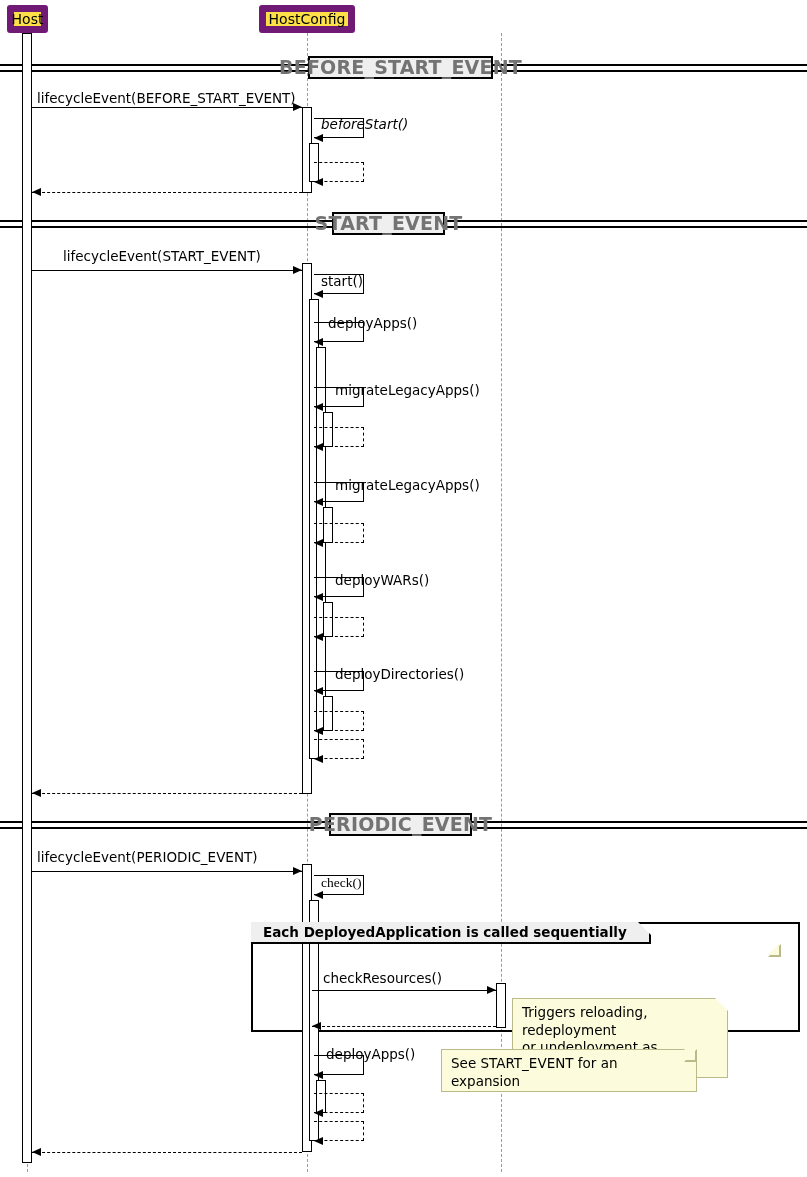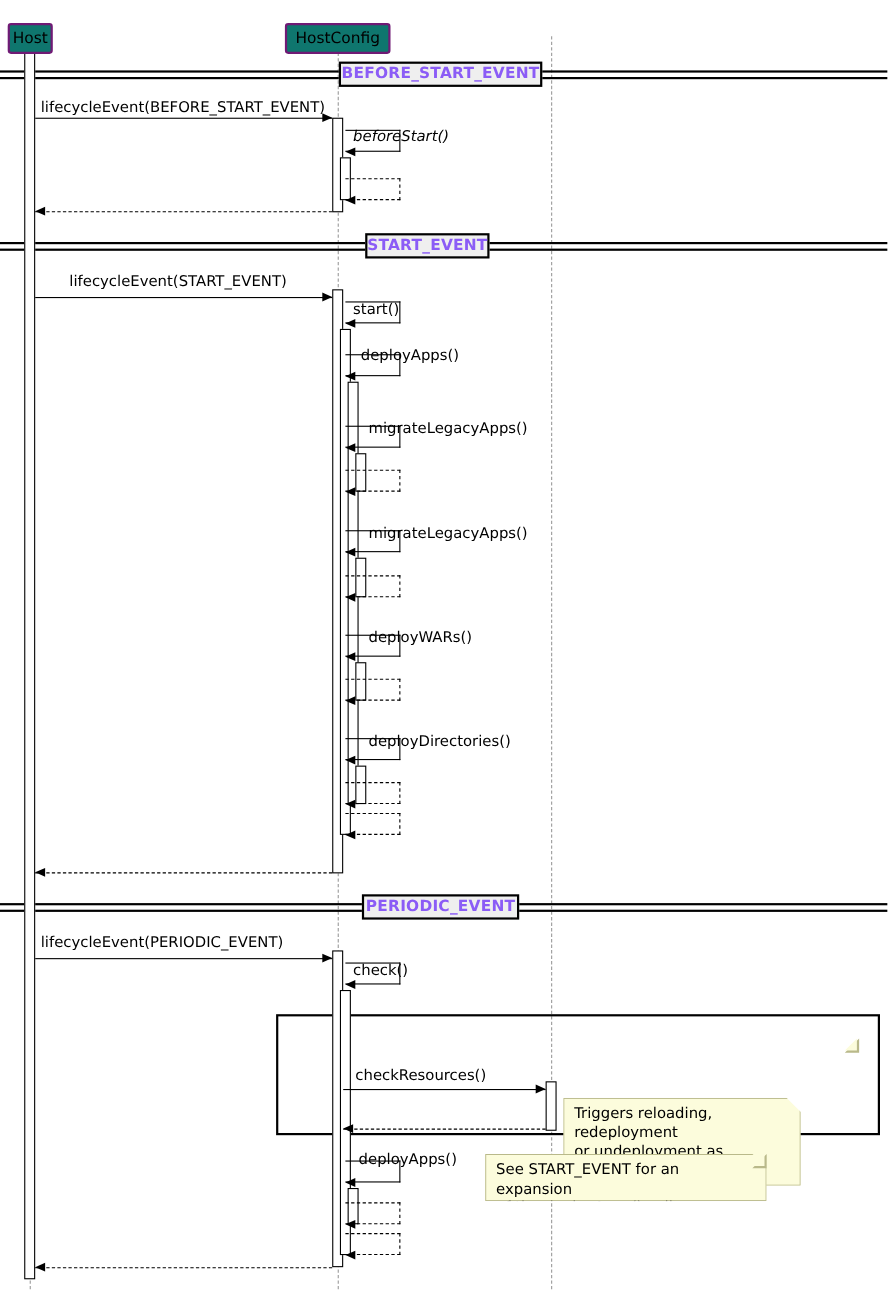--- a/index.html
+++ b/index.html
@@ -1,22 +1,22 @@
 <!DOCTYPE html>
 <html><head>
 <meta charset="utf-8">
 <style>
   html,body{margin:0;padding:0;background:#fff;}
   body{font-family:"DejaVu Sans","Liberation Sans",sans-serif;}
   #stage{position:relative;width:807px;height:1177px;background:#fff;overflow:hidden;}
 
   
-  .participant{position:absolute;box-sizing:border-box;border:2px solid #701a75;
-    background:#0f766e;border-radius:3px;display:flex;align-items:center;justify-content:center;
-    font-size:14px;color:#000;white-space:nowrap;margin-top:16px;}
+  .participant{position:absolute;box-sizing:border-box;border:7px solid #701a75;
+    background:#fde047;border-radius:3px;display:flex;align-items:center;justify-content:center;
+    font-size:14px;color:#000;white-space:nowrap;}
   .lifeline{position:absolute;width:0;border-left:1px dashed #9a9a9a;}
 
   
   .activation{position:absolute;box-sizing:border-box;background:#fff;border:1px solid #000;}
 
   
   .msg-line{position:absolute;height:0;border-top:1px solid #000;}
   .msg-line.dashed{border-top:1px dashed #000;}
   .arrow-r{position:absolute;width:0;height:0;
     border-top:4.5px solid transparent;border-bottom:4.5px solid transparent;border-left:9px solid #000;}
@@ -25,22 +25,22 @@
   .msg-label{position:absolute;font-size:13.5px;color:#000;white-space:nowrap;line-height:1;}
 
   
   .selfcall{position:absolute;box-sizing:border-box;
     border-top:1px solid #000;border-right:1px solid #000;border-bottom:1px solid #000;}
   .selfcall.dashed{border-top:1px dashed #000;border-right:1px dashed #000;border-bottom:1px dashed #000;}
 
   
   .divider-line{position:absolute;height:0;border-top:2px solid #000;}
   .divider-box{position:absolute;box-sizing:border-box;border:2px solid #000;background:#efefef;
-    display:flex;align-items:center;justify-content:center;font-size:14px;font-weight:bold;
-    color:#8b5cf6;white-space:nowrap;letter-spacing:.2px;}
+    display:flex;align-items:center;justify-content:center;font-size:19px;font-weight:bold;
+    color:#737373;white-space:nowrap;letter-spacing:.2px;}
 
   
   .group-frame{position:absolute;box-sizing:border-box;border:2px solid #000;background:transparent;}
   .group-tab{position:absolute;box-sizing:border-box;background:#efefef;border-right:2px solid #000;
     border-bottom:2px solid #000;display:flex;align-items:center;font-size:13.5px;font-weight:bold;
     color:#000;white-space:nowrap;padding-left:12px;
     clip-path:polygon(0 0,calc(100% - 13px) 0,100% 13px,100% 100%,0 100%);}
 
   
   .note{position:absolute;box-sizing:border-box;background:#fcfcdc;border:1px solid #b9b98a;
@@ -50,20 +50,21 @@
   .note-fold-in{position:absolute;width:0;height:0;border-left:11px solid transparent;border-bottom:11px solid #fcfcdc;}
 </style>
 </head>
 <body>
 
 <div id="stage" style="width: 807px; height: 1177px;">
     <div class="lifeline" style="left: 26.5px; top: 33px; height: 1139px; z-index: 1;"></div>
     <div class="lifeline" style="left: 306.5px; top: 33px; height: 1139px; z-index: 1;"></div>
     <div class="lifeline" style="left: 500.5px; top: 33px; height: 1139px; z-index: 1;"></div>
     <div class="group-frame" style="left: 251px; top: 922px; width: 549px; height: 110px; z-index: 2;"></div>
+    <div class="group-tab" style="left: 251px; top: 922px; width: 400px; height: 22px; z-index: 6;">Each DeployedApplication is called sequentially</div>
     <div class="activation" style="left: 22px; top: 33px; width: 10px; height: 1130px; z-index: 4;"></div>
     <div class="activation" style="left: 302px; top: 107px; width: 10px; height: 86px; z-index: 4;"></div>
     <div class="activation" style="left: 309px; top: 143px; width: 10px; height: 39px; z-index: 4;"></div>
     <div class="activation" style="left: 302px; top: 263px; width: 10px; height: 531px; z-index: 4;"></div>
     <div class="activation" style="left: 309px; top: 299px; width: 10px; height: 460px; z-index: 4;"></div>
     <div class="activation" style="left: 316px; top: 347px; width: 10px; height: 384px; z-index: 4;"></div>
     <div class="activation" style="left: 323px; top: 412px; width: 10px; height: 35px; z-index: 4;"></div>
     <div class="activation" style="left: 323px; top: 507px; width: 10px; height: 36px; z-index: 4;"></div>
     <div class="activation" style="left: 323px; top: 602px; width: 10px; height: 35px; z-index: 4;"></div>
     <div class="activation" style="left: 323px; top: 696px; width: 10px; height: 35px; z-index: 4;"></div>
@@ -112,21 +113,21 @@
     <div class="arrow-l" style="left: 314px; top: 726.5px; z-index: 6;"></div>
     <div class="selfcall dashed" style="left: 314px; top: 739px; width: 50px; height: 20px; z-index: 5;"></div>
     <div class="arrow-l" style="left: 314px; top: 754.5px; z-index: 6;"></div>
     <div class="msg-line dashed" style="left: 32px; top: 793px; width: 270px; z-index: 5;"></div>
     <div class="arrow-l" style="left: 32px; top: 788.5px; z-index: 6;"></div>
     <div class="msg-line" style="left: 32px; top: 871px; width: 270px; z-index: 5;"></div>
     <div class="arrow-r" style="left: 293px; top: 866.5px; z-index: 6;"></div>
     <div class="msg-label" style="left: 37px; top: 851px; z-index: 7;">lifecycleEvent(PERIODIC_EVENT)</div>
     <div class="selfcall" style="left: 314px; top: 875px; width: 50px; height: 20px; z-index: 5;"></div>
     <div class="arrow-l" style="left: 314px; top: 890.5px; z-index: 6;"></div>
-    <div class="msg-label" style="left: 321px; top: 876px; z-index: 7;">check()</div>
+    <div class="msg-label" style="left: 321px; top: 876px; z-index: 7; font-family: Liberation Serif, serif;">check()</div>
     <div class="msg-line" style="left: 312px; top: 990px; width: 184px; z-index: 5;"></div>
     <div class="arrow-r" style="left: 487px; top: 985.5px; z-index: 6;"></div>
     <div class="msg-label" style="left: 323px; top: 972px; z-index: 7;">checkResources()</div>
     <div class="msg-line dashed" style="left: 312px; top: 1026px; width: 184px; z-index: 5;"></div>
     <div class="arrow-l" style="left: 312px; top: 1021.5px; z-index: 6;"></div>
     <div class="selfcall" style="left: 314px; top: 1055px; width: 50px; height: 20px; z-index: 5;"></div>
     <div class="arrow-l" style="left: 314px; top: 1070.5px; z-index: 6;"></div>
     <div class="msg-label" style="left: 326px; top: 1048px; z-index: 7;">deployApps()</div>
     <div class="selfcall dashed" style="left: 314px; top: 1093px; width: 50px; height: 20px; z-index: 5;"></div>
     <div class="arrow-l" style="left: 314px; top: 1108.5px; z-index: 6;"></div>

